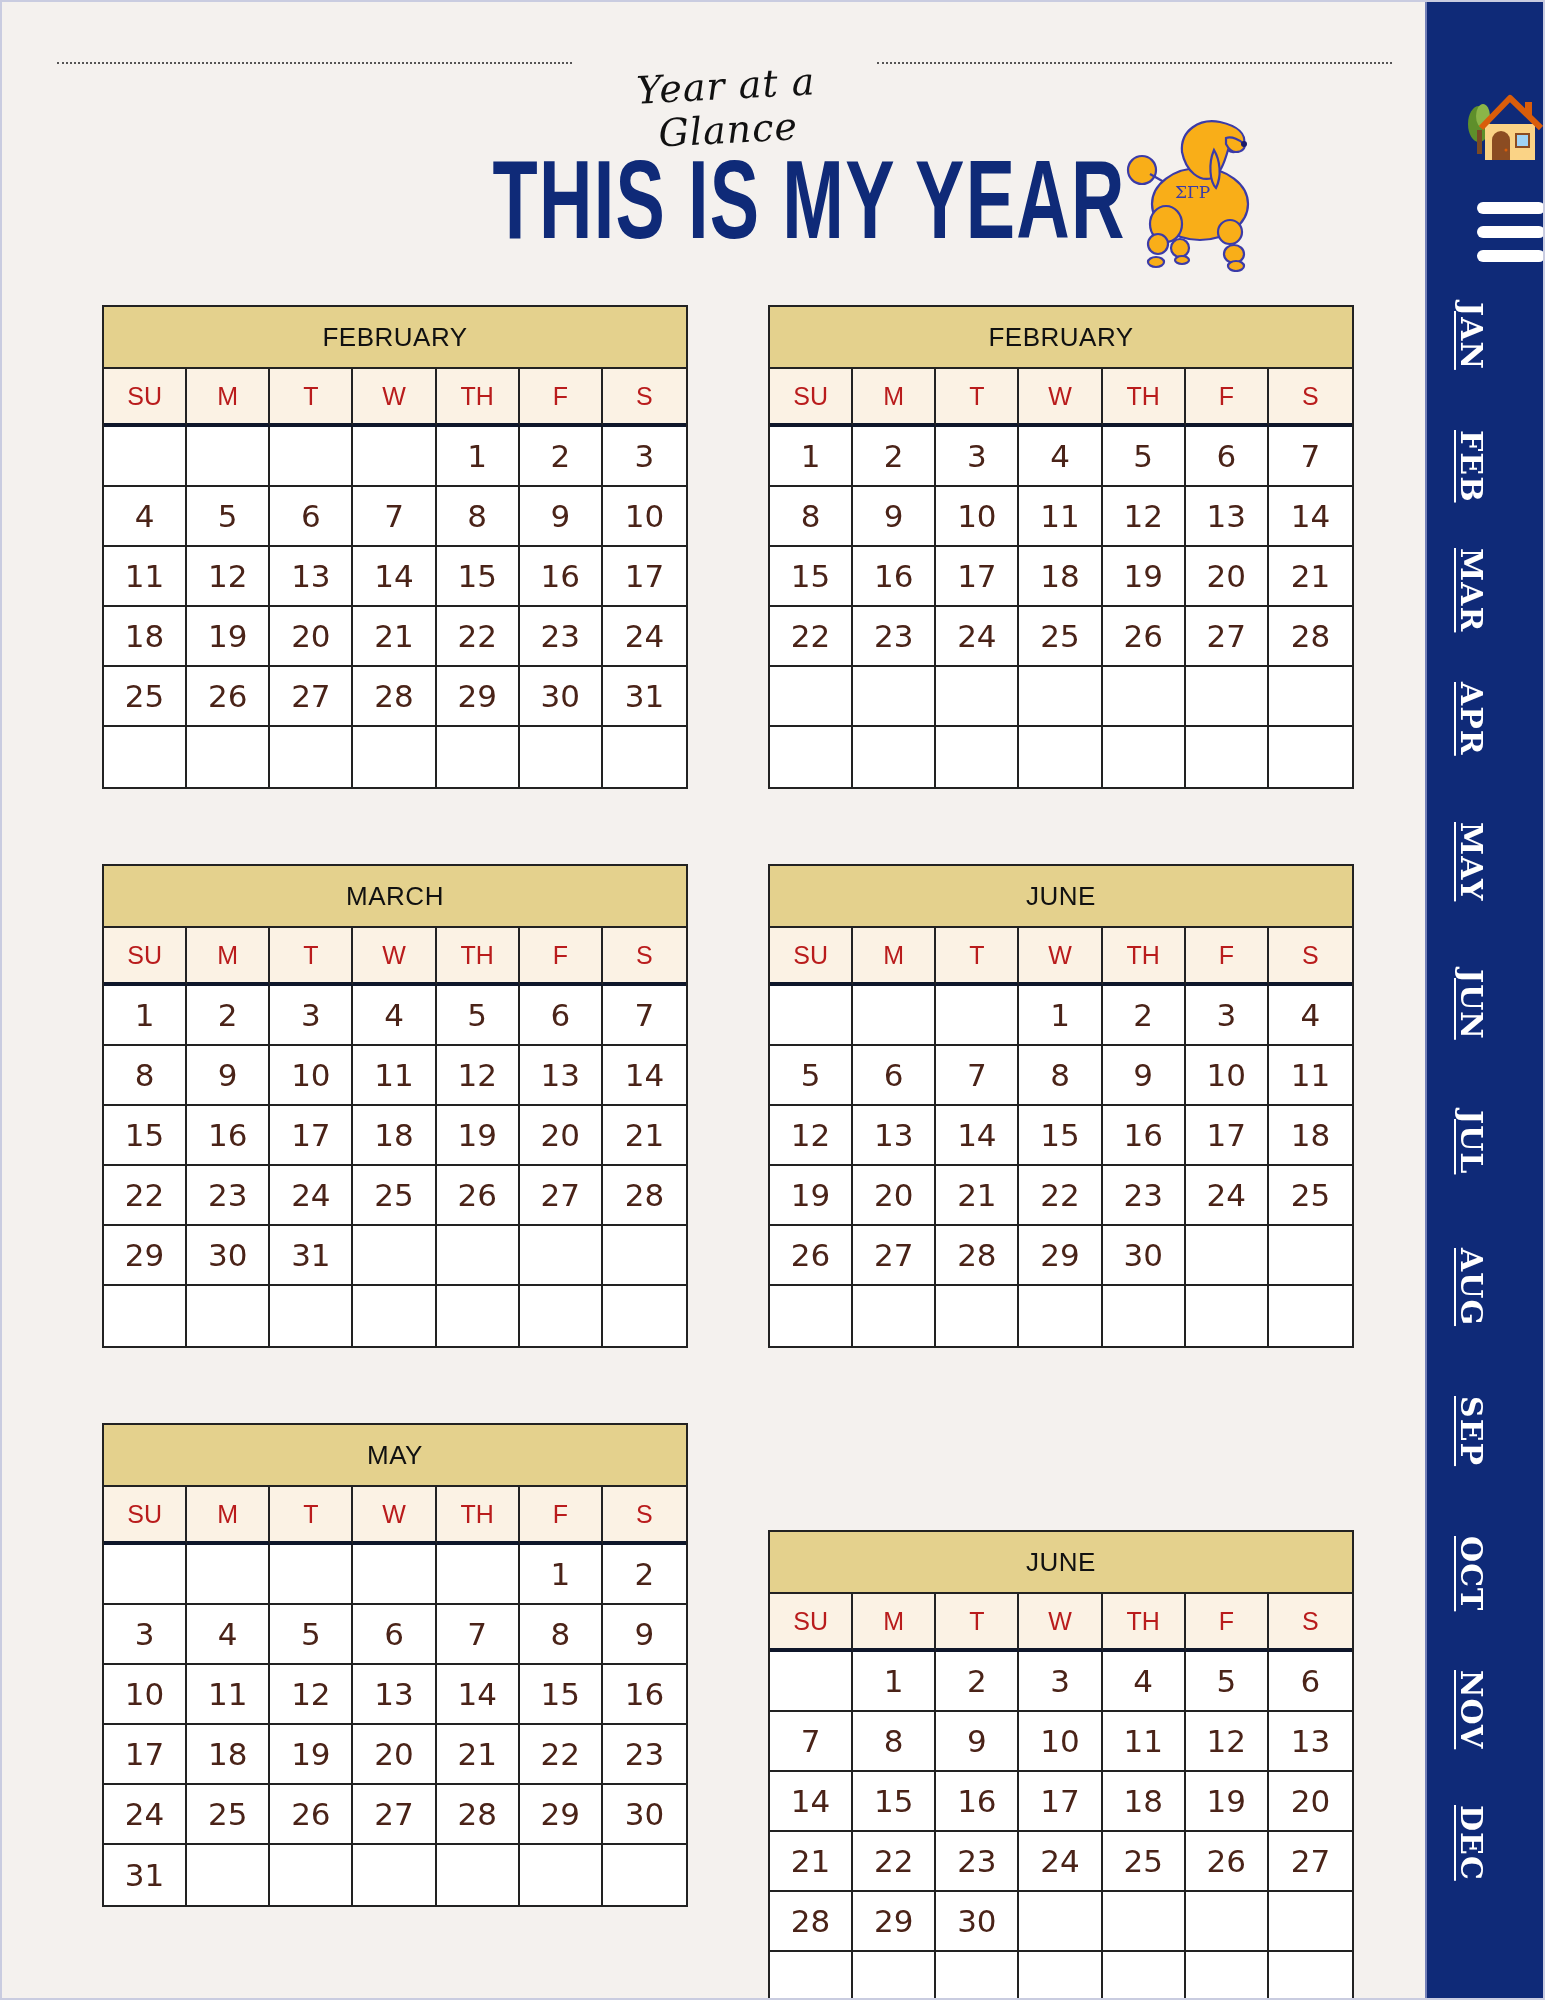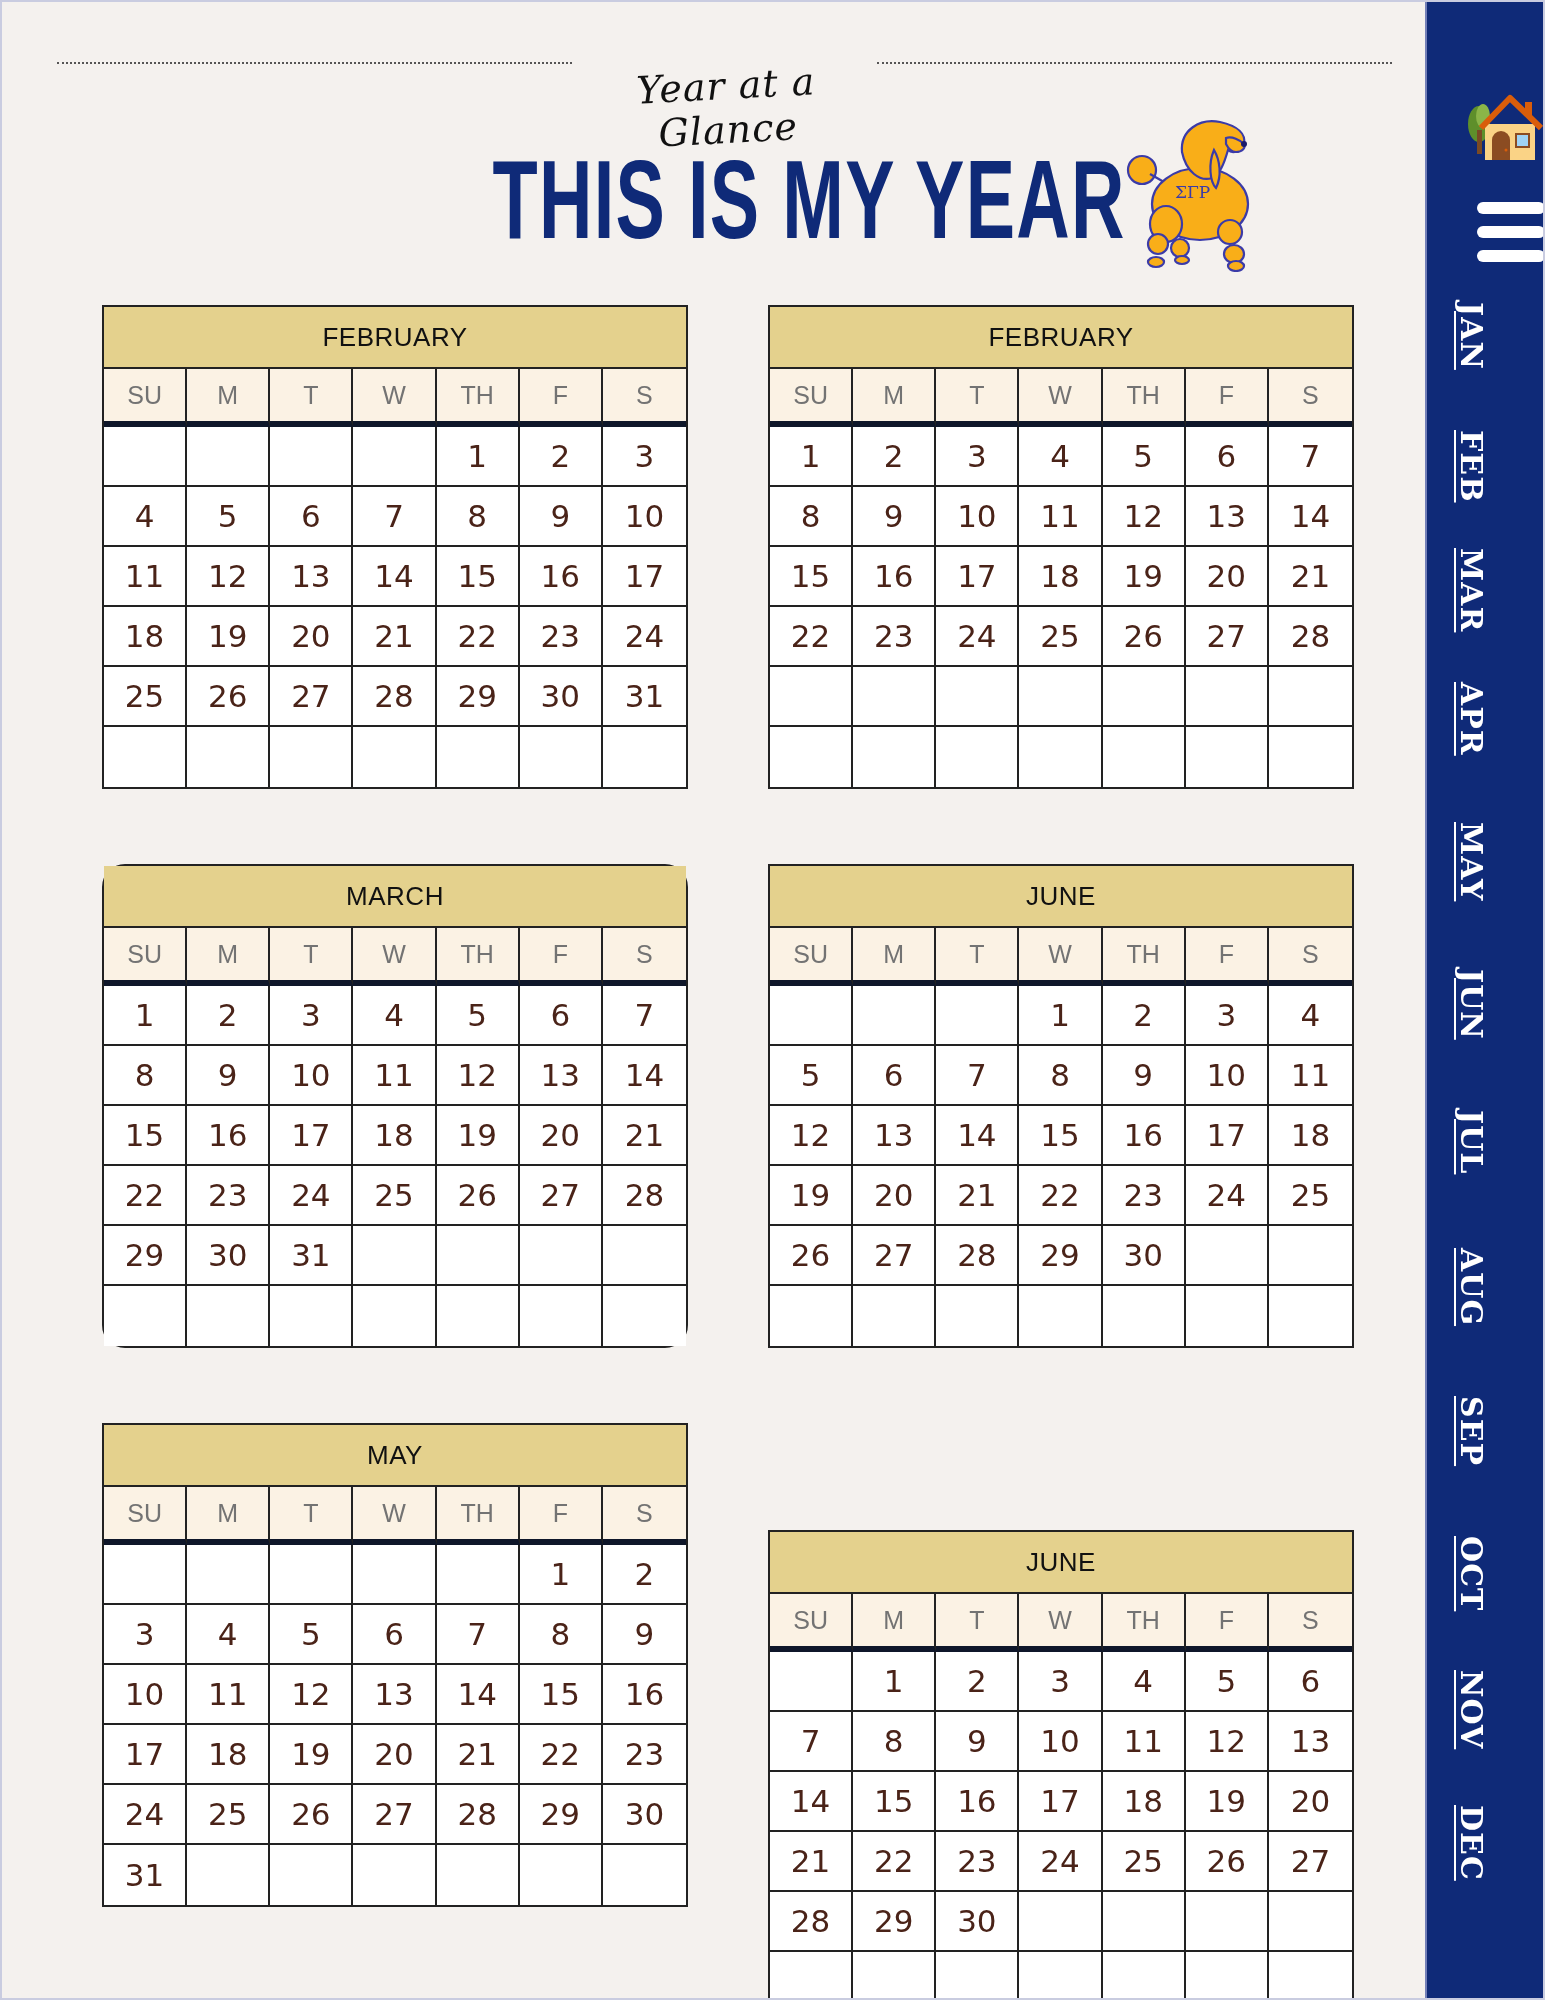--- a/index.html
+++ b/index.html
@@ -37,22 +37,22 @@
     }
     .cal-head {
       height: 60px; background: #E4D18D; border-bottom: 2px solid #222;
       display: flex; align-items: center; justify-content: center;
       font-family: "Liberation Sans", sans-serif; font-size: 26px; color: #111;
       letter-spacing: 0.5px;
     }
     .cal-grid { display: grid; grid-template-columns: repeat(7, 1fr); }
     .dn {
       height: 58px; background: #FBF2E4; display: flex; align-items: center; justify-content: center;
-      font-family: "Liberation Sans", sans-serif; font-size: 25px; color: #737373;
-      border-right: 2px solid #222; border-bottom: 6px solid #0f172a; box-sizing: border-box;
+      font-family: "Liberation Sans", sans-serif; font-size: 25px; color: #b91c1c;
+      border-right: 2px solid #222; border-bottom: 4px solid #0f172a; box-sizing: border-box;
     }
     .dc {
       height: 60px; background: #fff; display: flex; align-items: center; justify-content: center;
       font-family: "DejaVu Sans", sans-serif; font-size: 31px; color: #4A2318;
       border-right: 2px solid #222; border-bottom: 2px solid #222; box-sizing: border-box;
     }
     .cal-grid > :nth-child(7n) { border-right: none; }
     .cal-grid > :nth-last-child(-n+7) { border-bottom: none; }
 
     .sidebar {
@@ -204,21 +204,21 @@
         <div class="dc"></div>
         <div class="dc"></div>
         <div class="dc"></div>
         <div class="dc"></div>
         <div class="dc"></div>
         <div class="dc"></div>
         <div class="dc"></div>
         <div class="dc"></div>
       </div>
   </div>
-  <div class="cal" style="left:100px; top:862px;border-radius:23px;">
+  <div class="cal" style="left:100px; top:862px;">
     <div class="cal-head">MARCH</div>
     <div class="cal-grid">
         <div class="dn">SU</div>
         <div class="dn">M</div>
         <div class="dn">T</div>
         <div class="dn">W</div>
         <div class="dn">TH</div>
         <div class="dn">F</div>
         <div class="dn">S</div>
         <div class="dc">1</div>

